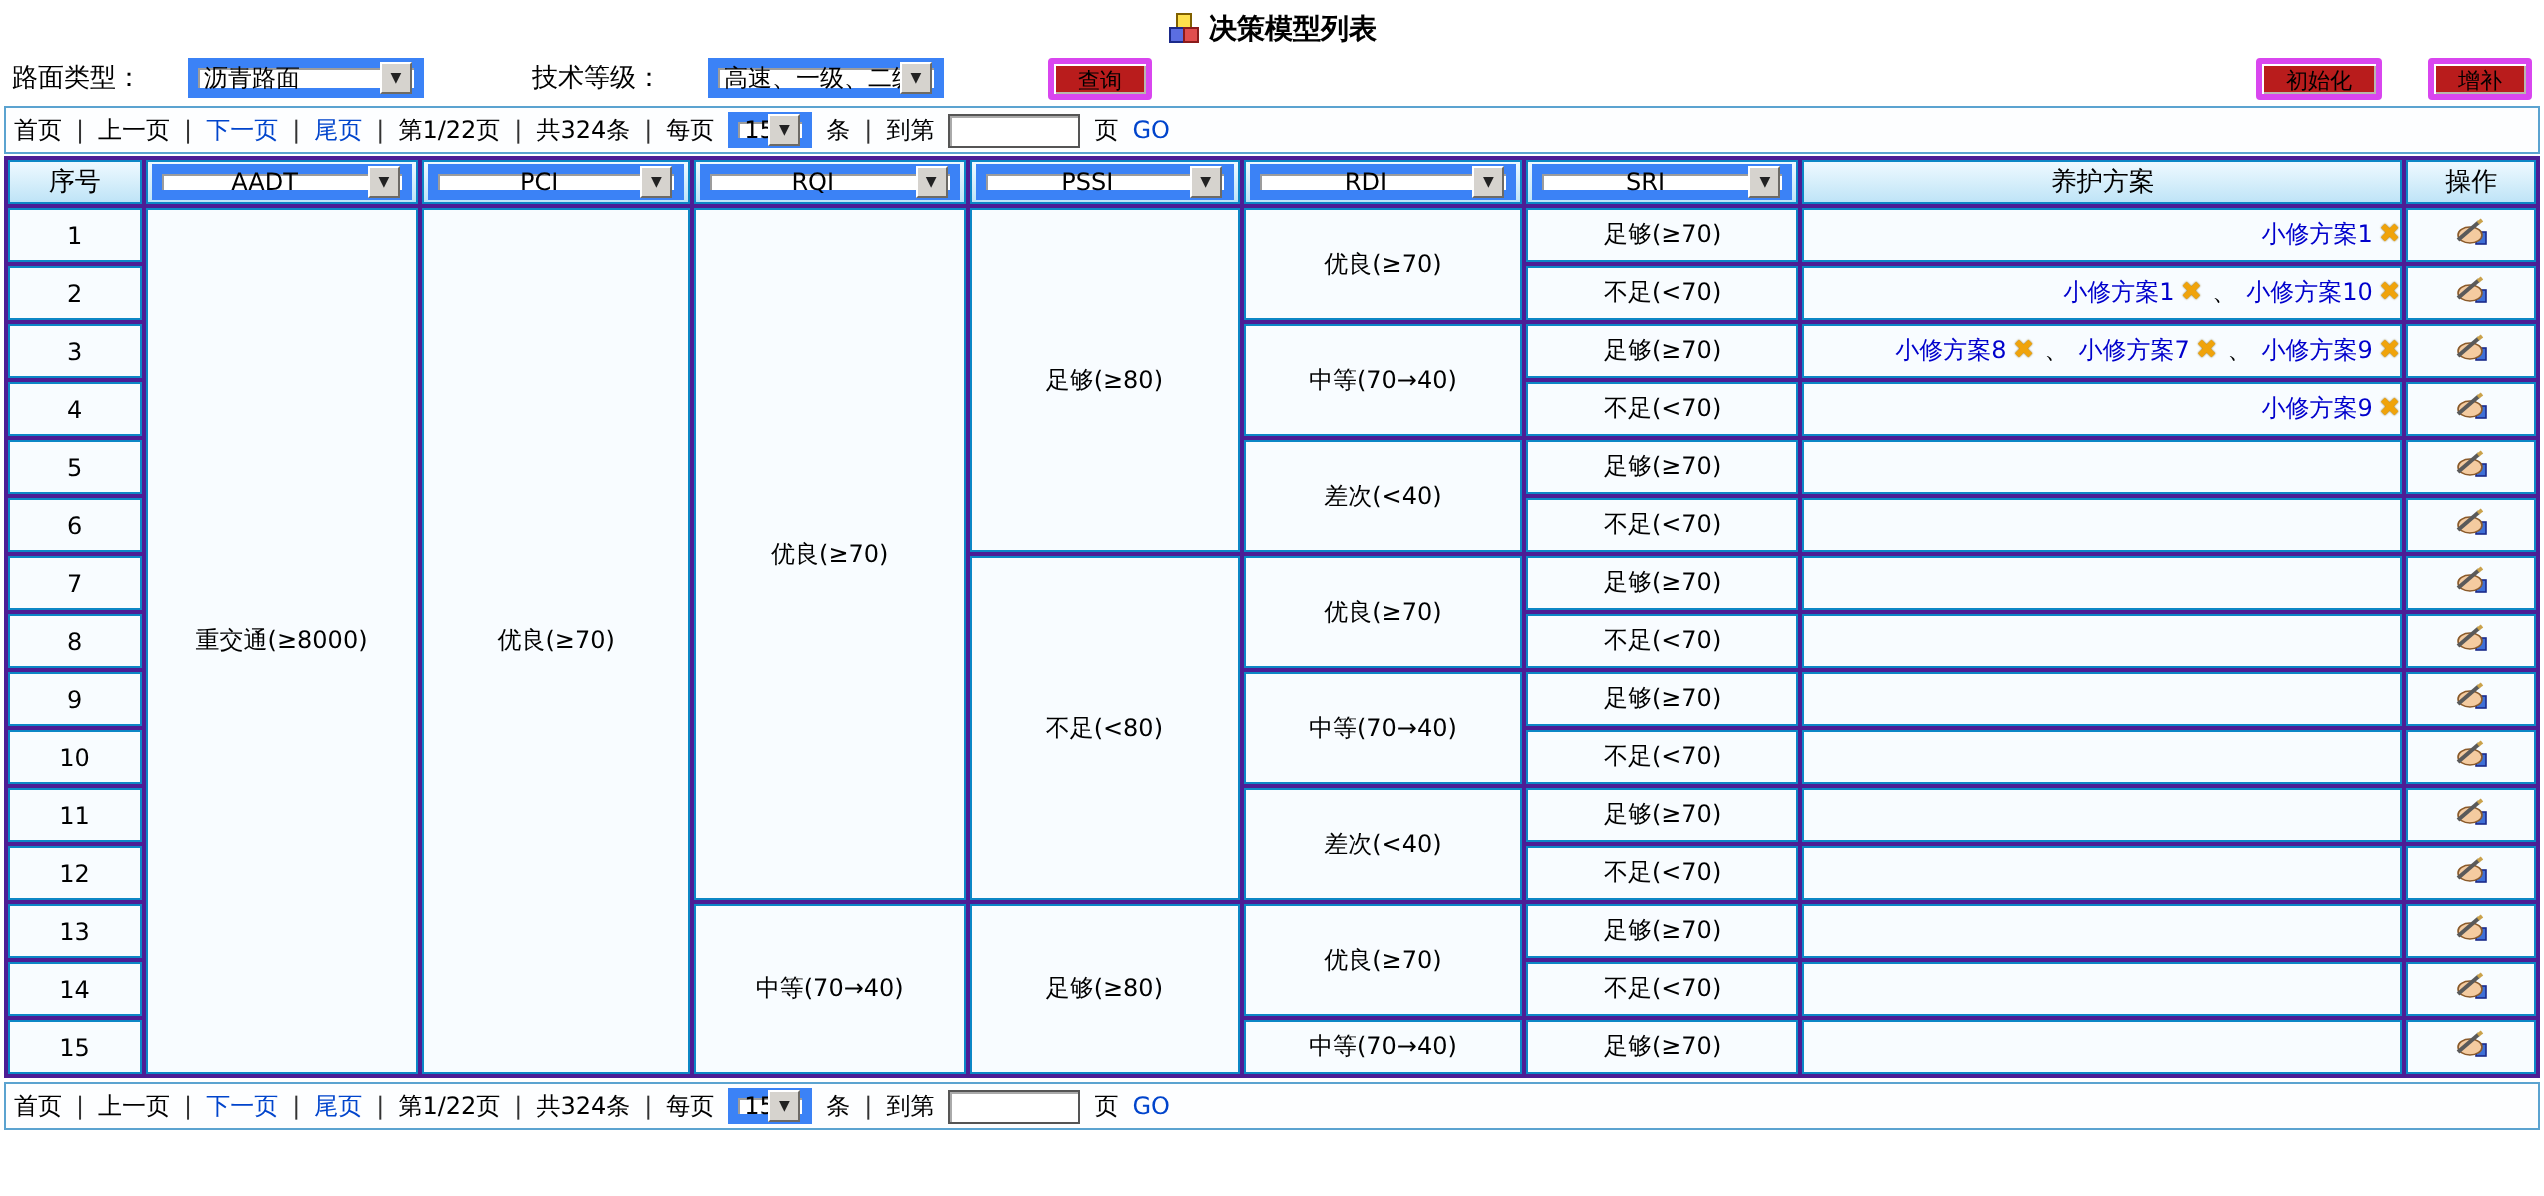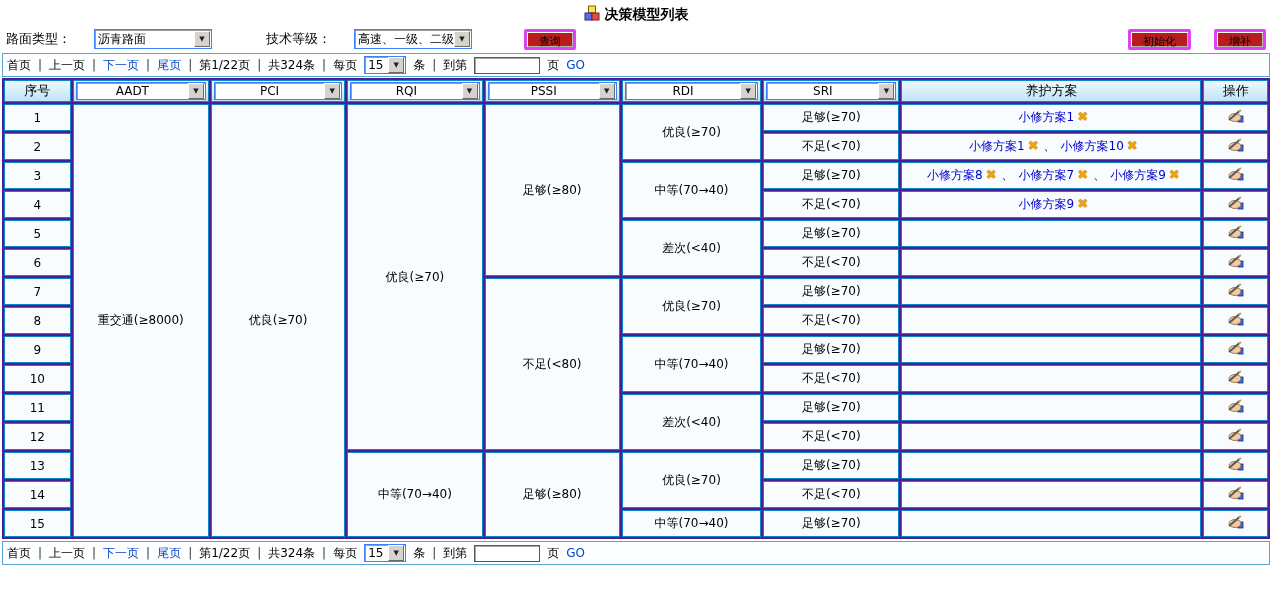--- a/index.html
+++ b/index.html
@@ -1,33 +1,33 @@
 <!DOCTYPE html>
 <html><head>
 <meta charset="utf-8">
 <style>
   * { margin:0; padding:0; box-sizing:border-box; }
   html,body { width:1272px; height:598px; background:#ffffff;
     font-family:"DejaVu Sans","Liberation Sans",sans-serif; font-size:12px; color:#000; }
 
   
-  .title-bar { height:26px; display:flex; align-items:center; justify-content:center; gap:5px; padding-top:4px;font-family:Liberation Mono, monospace; }
+  .title-bar { height:26px; display:flex; align-items:center; justify-content:center; gap:5px; padding-top:4px; }
   .title-text { font-size:14px; font-weight:bold; }
 
   
   .filter-bar { height:26px; display:flex; align-items:center; padding:0 6px; gap:23px; }
   .filter-label { font-size:13px; }
   .spacer { flex:1; }
   .btn { font-size:11px; background:#b91c1c; border:3px solid #d946ef; border-radius:2px;
          padding:1px 12px; height:21px; line-height:17px; cursor:pointer;
          box-shadow: inset 1px 1px 0 #ffffff, inset -1px -1px 0 #b9b6ad; }
 
   
   .wsel { display:inline-flex; align-items:center; background:#fff; height:20px;
-          border:1px solid #3b82f6; box-shadow: inset 1px 1px 0 #9c9c9c; cursor:default; }
+          border:5px solid #3b82f6; box-shadow: inset 1px 1px 0 #9c9c9c; cursor:default; }
   .wsel .wsel-text { flex:1; padding:0 3px; font-size:12px; white-space:nowrap; overflow:hidden; }
   .wsel .wsel-btn { width:16px; height:16px; margin-right:1px; background:#d6d3ce; color:#222;
           border:1px solid; border-color:#fff #6d6a65 #6d6a65 #fff; font-size:7px;
           display:flex; align-items:center; justify-content:center; }
   .wsel.w-filter { width:118px; }
   .wsel.w-pager  { width:42px; height:18px; }
   .wsel.w-head   { width:100%; height:18px; }
 
   
   .pager { height:24px; margin:1px 2px; border:1px solid #5ba3d0; background:#fdfeff;
@@ -39,21 +39,21 @@
                 font-size:12px; padding:0 2px; }
   .go-link { color:#0044cc; cursor:pointer; }
 
   
   table.model { border-collapse:separate; border-spacing:2px; table-layout:fixed;
                 width:1268px; margin:0 2px; background:#4c1d95; }
   td,th { border:1px solid #0c87c6; font-weight:normal; overflow:hidden; }
   th { height:20px; background:linear-gradient(#eef9ff,#bfe4f7); text-align:center; font-size:13px; }
   th.sel-cell { padding:1px 2px; }
   td { height:27px; background:#f8fcff; text-align:center; font-size:12px; }
-  td.plan { text-align:center; padding-left:4px; white-space:nowrap; }
+  td.plan { text-align:right; padding-left:4px; white-space:nowrap; }
   a.plan-link { color:#0000cc; text-decoration:none; cursor:pointer; }
   .x-icon { color:#f0a30a; font-weight:bold; font-size:13px; margin-left:3px; cursor:pointer;
             text-shadow:0 0 1px #7a5c00; }
   .plan-sep { color:#000; margin:0 5px; }
   td.op { cursor:pointer; }
 </style>
 </head>
 <body>
 
 <div class="title-bar">

